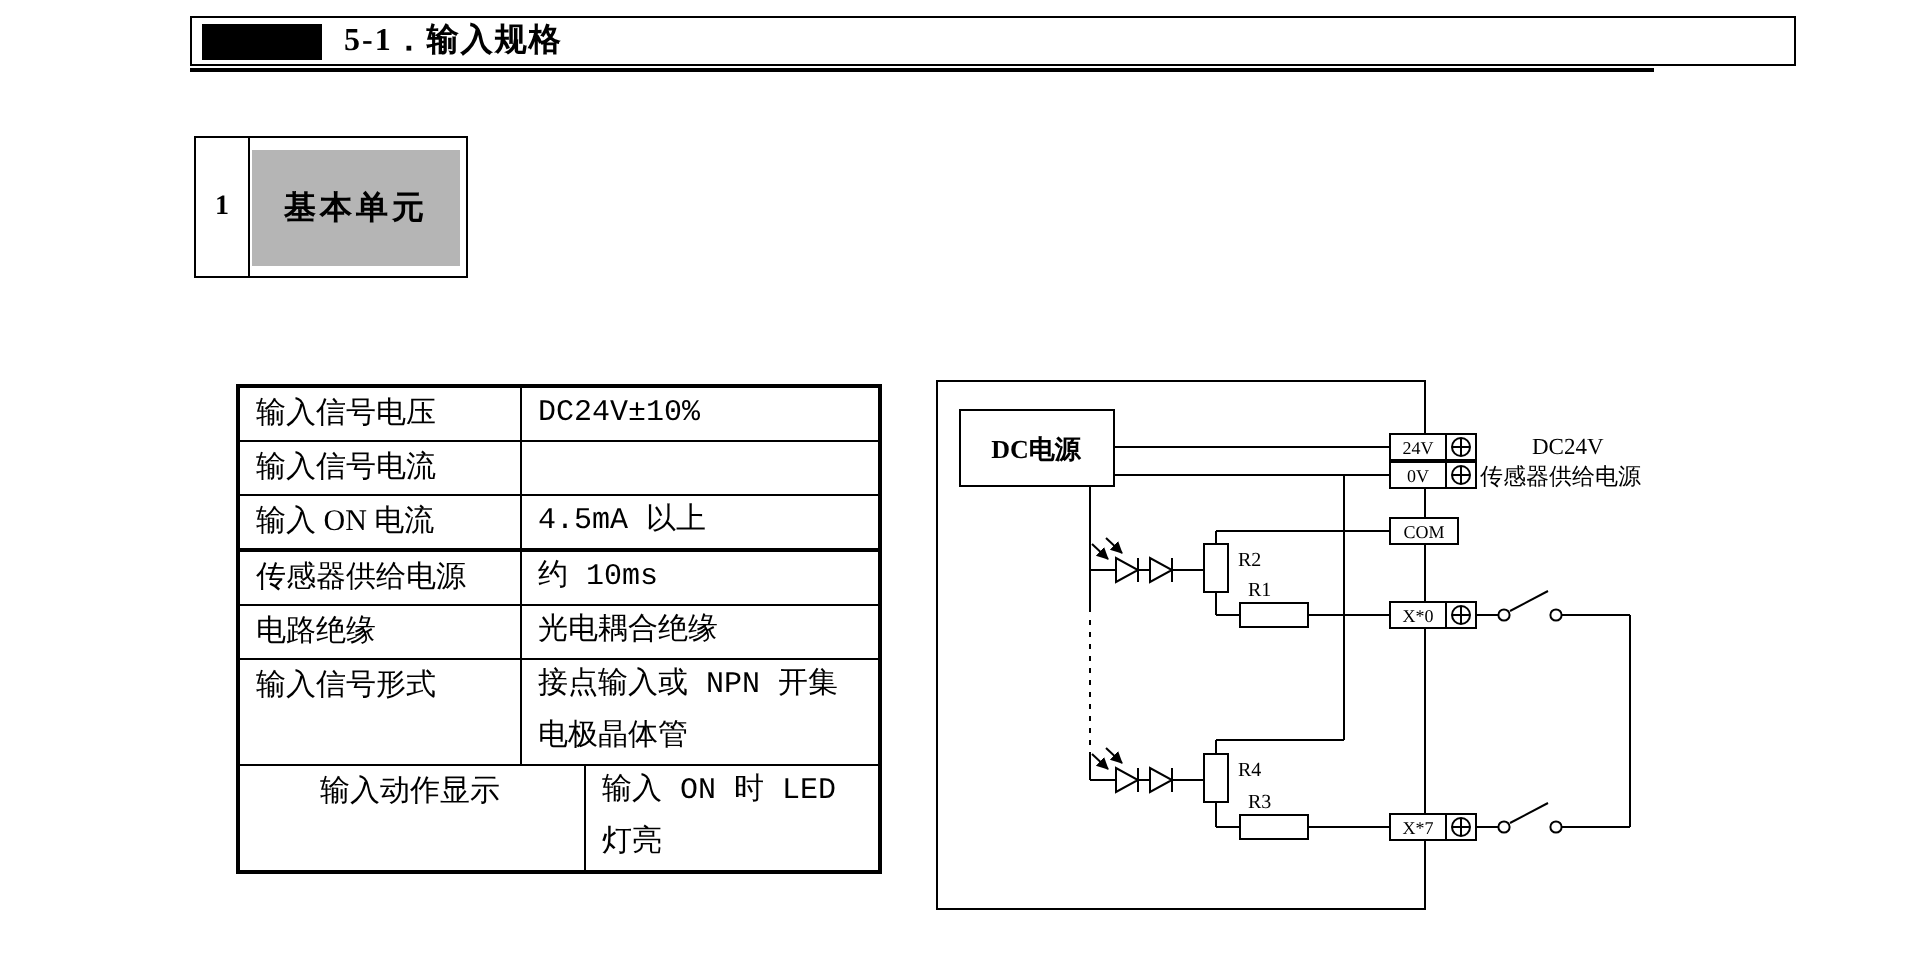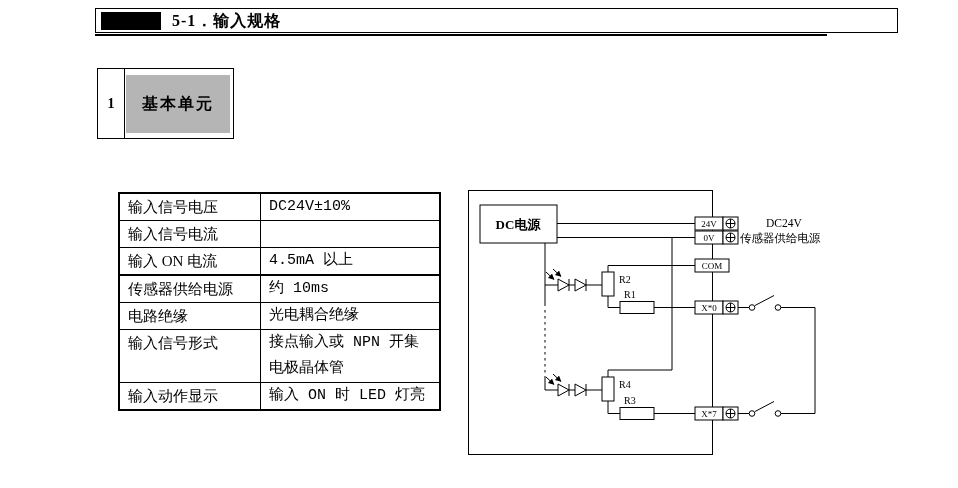--- a/index.html
+++ b/index.html
@@ -38,21 +38,21 @@
     position:absolute; left:28px; top:6px; width:104px; height:58px;
     background:#b5b5b5; display:flex; align-items:center; justify-content:center;
     font-size:16px; font-weight:bold; letter-spacing:2px;
   }
   
   .spec-table {
     position:absolute; left:118px; top:192px; width:323px;
     border:2px solid #000; background:#fff;
   }
   .srow { display:flex; border-bottom:1px solid #000; }
-  .srow:last-child { border-bottom:none; }
+  .srow:last-child { border-bottom:none;margin-left:32px; }
   .cell { font-size:15px; line-height:26px; padding:0 8px; }
   .cell.label { width:141px; border-right:1px solid #000; }
   .cell.value { flex:1; white-space:pre-line;font-family:Liberation Mono, monospace; }
   
   .diagram { position:absolute; left:468px; top:188px; width:490px; height:272px; }
   .diagram text { font-family:"Liberation Serif","DejaVu Serif",serif; fill:#000; }
   .diagram .wire { stroke:#000; stroke-width:1; fill:none; }
   .diagram .boxline { stroke:#000; stroke-width:1; fill:#fff; }
 </style>
 </head>

